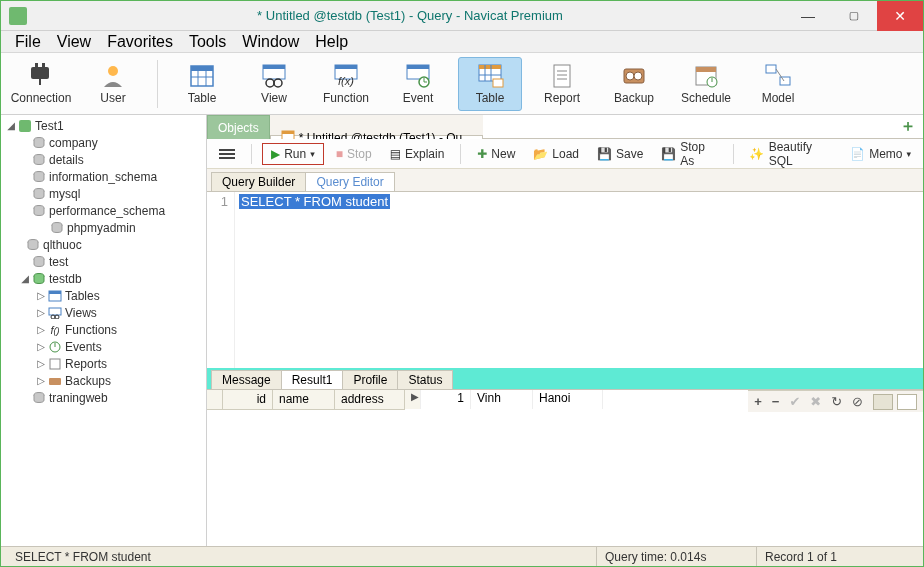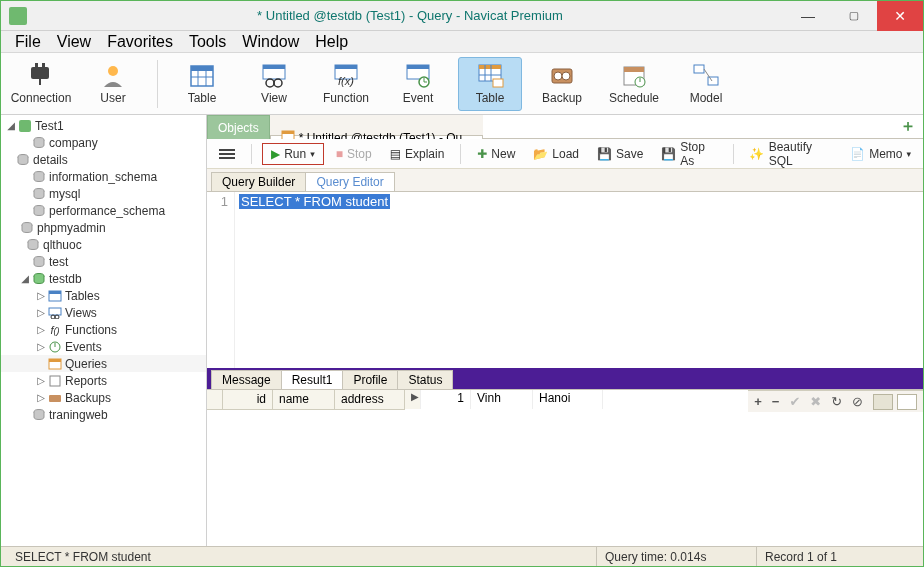--- a/index.html
+++ b/index.html
@@ -56,21 +56,21 @@
 
 .subtabs { height: 22px; display: flex; align-items: flex-end; background: #f6f3ee; padding-left: 4px; font-size: 12px; }
 .subtabs .stab { padding: 2px 10px; border: 1px solid #c8c4b8; background: #f0ece0; border-bottom: none; margin-right: -1px; }
 .subtabs .stab.active { background: #fff; color: #5a8dd0; }
 
 .editor { flex: 1; background: #fff; border-top: 1px solid #c8c4b8; display: flex; font-family: Consolas, monospace; font-size: 13px; min-height: 100px; }
 .gutter { width: 28px; background: #fff; color: #999; text-align: right; padding: 2px 6px 0 0; border-right: 1px solid #eee; }
 .code { padding: 2px 4px; }
 .code .sel { background: #3a7bd5; color: #fff; padding: 0 2px; }
 
-.result-area { height: 178px; display: flex; flex-direction: column; background: #4c1d95; }
+.result-area { height: 178px; display: flex; flex-direction: column; background: #5eead4; }
 .rtabs { height: 22px; display: flex; align-items: flex-end; padding-left: 4px; font-size: 12px; border-bottom: 1px solid #c8c4b8; }
 .rtabs .rtab { padding: 2px 10px; border: 1px solid #c8c4b8; background: #f0ece0; border-bottom: none; margin-right: -1px; }
 .rtabs .rtab.active { background: #fff; }
 .grid { flex: 1; background: #fff; font-size: 12px; overflow: hidden; display: flex; flex-direction: row; }
 .grid-head { display: flex; height: 20px; border-bottom: 1px solid #d0cdbd; }
 .grid-head .cell { border-right: 1px solid #d0cdbd; background: #f7f5ec; padding: 2px 6px; }
 .grid-row { display: flex; height: 19px; }
 .grid-row .cell { border-right: 1px solid #eee; padding: 1px 6px; }
 .rowhdr { width: 16px; background: #f7f5ec; border-right: 1px solid #d0cdbd; text-align: center; font-size: 10px; color: #555; }
 .c-id { width: 50px; text-align: right; }
@@ -186,20 +186,31 @@
           <line x1="15" y1="2" x2="15" y2="18" stroke="#4a82c4"></line>
           <line x1="3" y1="12" x2="25" y2="12" stroke="#4a82c4"></line>
           <rect x="17" y="16" width="10" height="8" fill="#fff" stroke="#e09a3e"></rect>
         </svg>
       </span>
     <span>Table</span>
   </div>
   <div class="tbbtn">
     <span class="ico">
         <svg viewBox="0 0 28 26">
+          <rect x="6" y="2" width="16" height="22" fill="#fff" stroke="#888"></rect>
+          <line x1="9" y1="8" x2="19" y2="8" stroke="#888"></line>
+          <line x1="9" y1="12" x2="19" y2="12" stroke="#888"></line>
+          <line x1="9" y1="16" x2="19" y2="16" stroke="#888"></line>
+        </svg>
+      </span>
+    <span>Report</span>
+  </div>
+  <div class="tbbtn">
+    <span class="ico">
+        <svg viewBox="0 0 28 26">
           <rect x="4" y="6" width="20" height="14" rx="2" fill="#c89060" stroke="#8a6040"></rect>
           <circle cx="10" cy="13" r="4" fill="#fff" stroke="#8a6040"></circle>
           <circle cx="18" cy="13" r="4" fill="#fff" stroke="#8a6040"></circle>
         </svg>
       </span>
     <span>Backup</span>
   </div>
   <div class="tbbtn">
     <span class="ico">
         <svg viewBox="0 0 28 26">
@@ -237,21 +248,21 @@
     </div>
     <div class="tree-item db" style="padding-left:30px">
         <span class="ic">
           <svg width="14" height="12">
             <ellipse cx="7" cy="3" rx="5" ry="2.5"></ellipse>
             <path d="M2 3 v5 a5 2.5 0 0 0 10 0 v-5" fill="#c8c8c8" stroke="#999"></path>
           </svg>
         </span>
         <span>company</span>
       </div>
-    <div class="tree-item db" style="padding-left:14px">
+    <div class="tree-item db" style="padding-left:30px">
         <span class="ic">
           <svg width="14" height="12">
             <ellipse cx="7" cy="3" rx="5" ry="2.5"></ellipse>
             <path d="M2 3 v5 a5 2.5 0 0 0 10 0 v-5" fill="#c8c8c8" stroke="#999"></path>
           </svg>
         </span>
         <span>details</span>
       </div>
     <div class="tree-item db" style="padding-left:30px">
         <span class="ic">
@@ -273,21 +284,21 @@
       </div>
     <div class="tree-item db" style="padding-left:30px">
         <span class="ic">
           <svg width="14" height="12">
             <ellipse cx="7" cy="3" rx="5" ry="2.5"></ellipse>
             <path d="M2 3 v5 a5 2.5 0 0 0 10 0 v-5" fill="#c8c8c8" stroke="#999"></path>
           </svg>
         </span>
         <span>performance_schema</span>
       </div>
-    <div class="tree-item db" style="padding-left:18px">
+    <div class="tree-item db" style="padding-left:48px">
         <span class="ic">
           <svg width="14" height="12">
             <ellipse cx="7" cy="3" rx="5" ry="2.5"></ellipse>
             <path d="M2 3 v5 a5 2.5 0 0 0 10 0 v-5" fill="#c8c8c8" stroke="#999"></path>
           </svg>
         </span>
         <span>phpmyadmin</span>
       </div>
     <div class="tree-item db" style="padding-left:24px">
         <span class="ic">
@@ -347,29 +358,20 @@
       </div>
     <div class="tree-item" style="padding-left:34px">
         <span class="tw">▷</span>
         <span class="ic">
           <svg width="14" height="12">
             <circle cx="7" cy="6" r="5" fill="#fff" stroke="#4a934a"></circle>
             <line x1="7" y1="6" x2="7" y2="2" stroke="#4a934a"></line>
           </svg>
         </span>
         <span>Events</span>
-      </div>
-    <div class="tree-item sel" style="padding-left:46px">
-        <span class="ic">
-          <svg width="14" height="12">
-            <rect x="1" y="1" width="12" height="10" fill="#fff" stroke="#e09a3e"></rect>
-            <rect x="1" y="1" width="12" height="3" fill="#e09a3e"></rect>
-          </svg>
-        </span>
-        <span>Queries</span>
       </div>
     <div class="tree-item" style="padding-left:34px">
         <span class="tw">▷</span>
         <span class="ic">
           <svg width="14" height="12">
             <rect x="2" y="1" width="10" height="10" fill="#fff" stroke="#888"></rect>
           </svg>
         </span>
         <span>Reports</span>
       </div>

